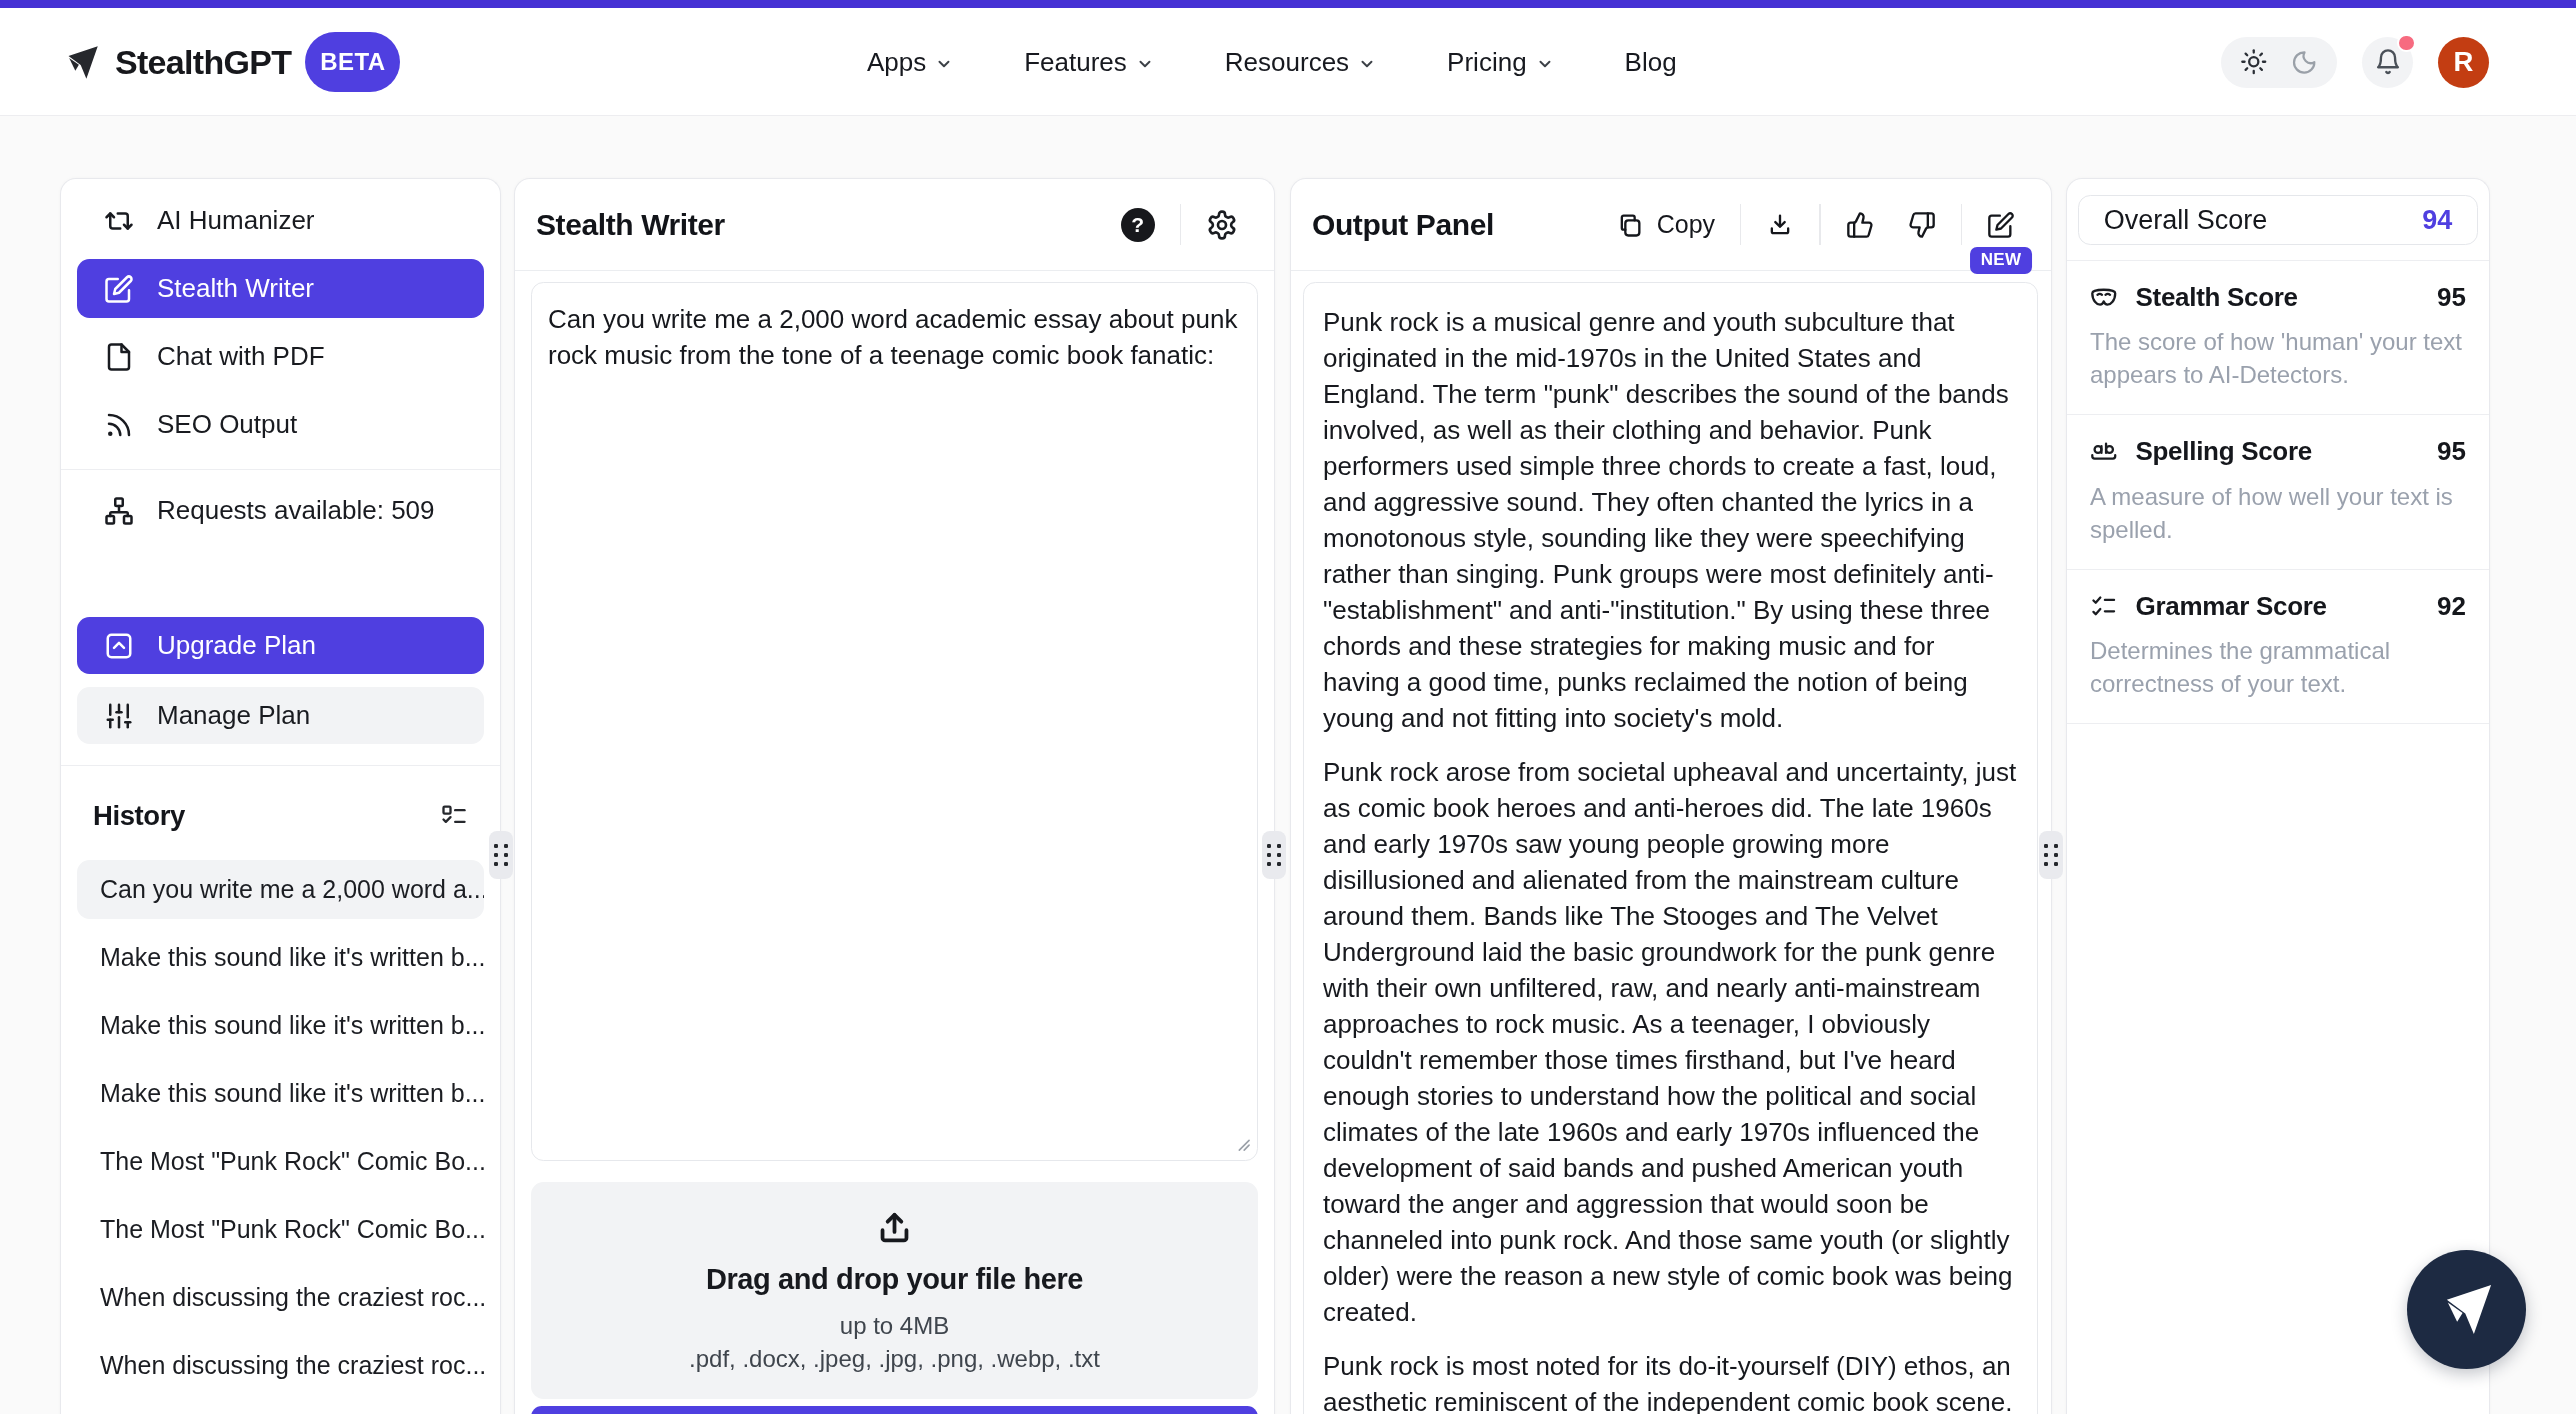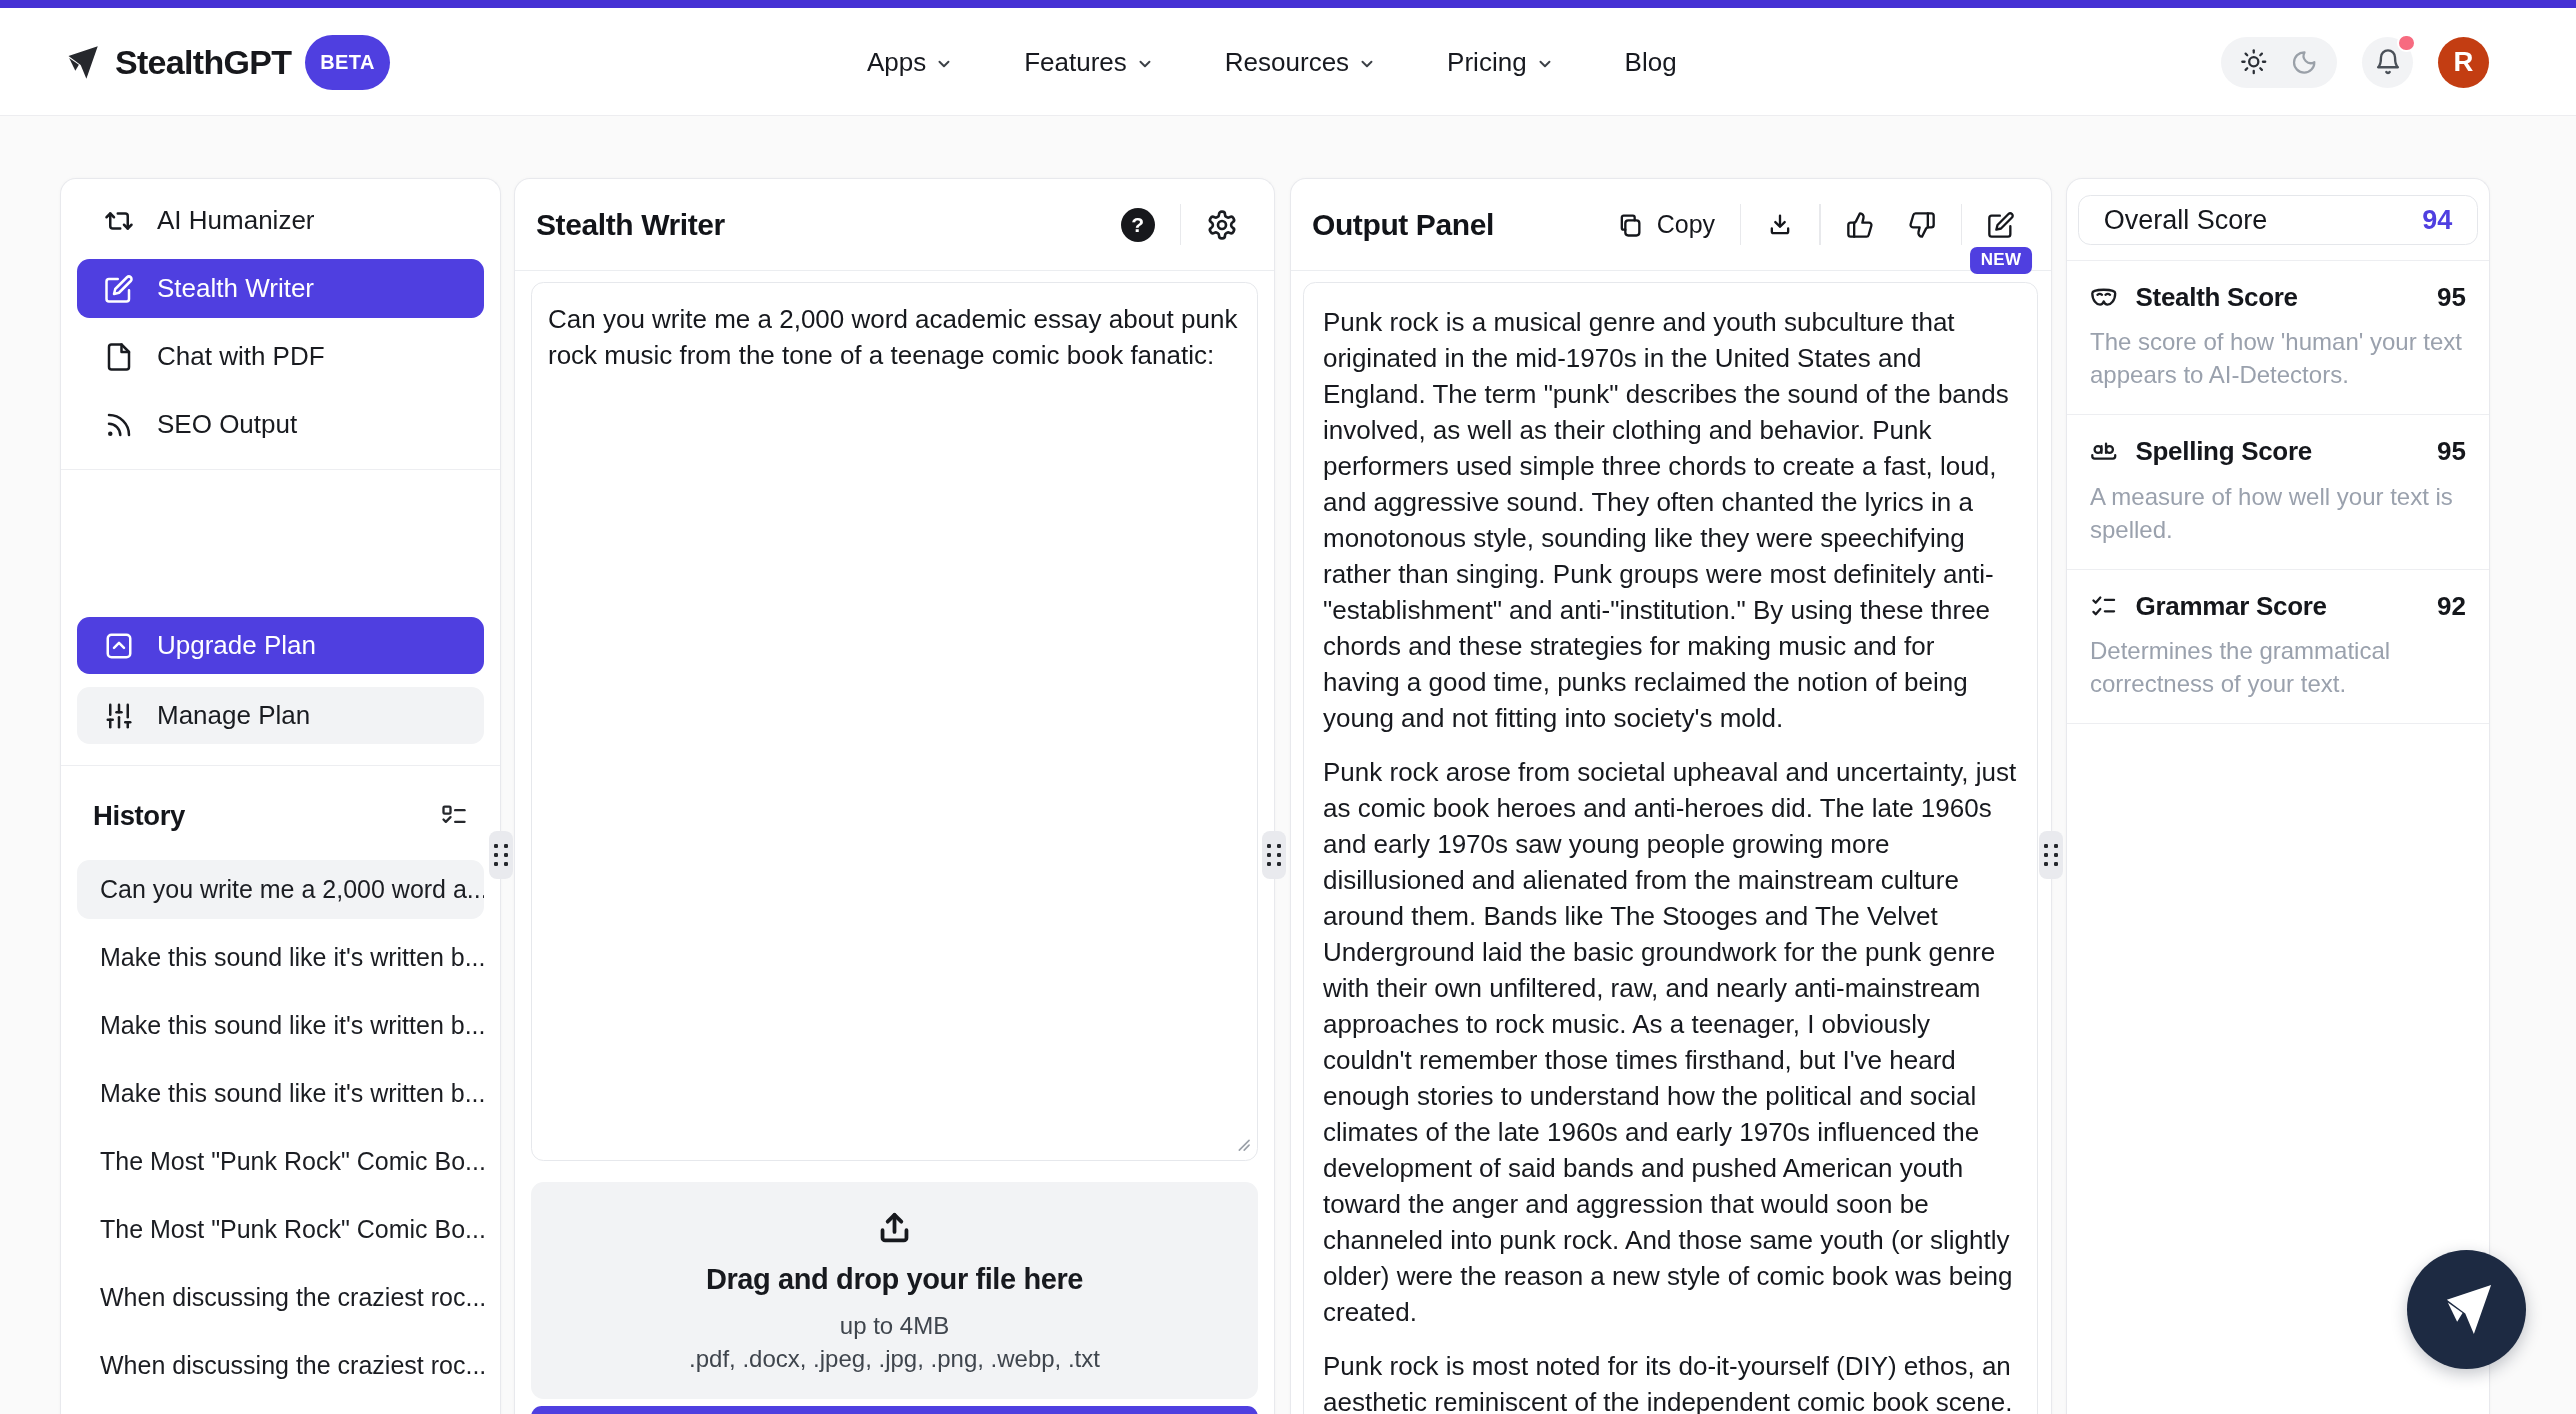--- a/index.html
+++ b/index.html
@@ -10,21 +10,21 @@
   }
   svg { display:block; }
   .ic { width:30px; height:30px; fill:none; stroke:currentColor; stroke-width:2; stroke-linecap:round; stroke-linejoin:round; }
 
   
   .topstrip { position:absolute; top:0; left:0; width:100%; height:8px; background:#4531d4; }
   .navbar { position:absolute; top:8px; left:0; width:100%; height:108px; background:#fff; border-bottom:1.3px solid #ededf0; }
   .brand { position:absolute; left:62px; top:0; height:108px; display:flex; align-items:center; gap:14px; }
   .brand-logo { width:39px; height:39px; color:#26282d; }
   .brand-name { font-size:34px; font-weight:700; letter-spacing:-0.7px; color:#17181c; }
-  .beta-pill { background:#4f3fe0; color:#fff; font-size:20px; font-weight:700; letter-spacing:0.4px; padding:16px 15px; border-radius:887px; }
+  .beta-pill { background:#4f3fe0; color:#fff; font-size:24px; font-weight:700; letter-spacing:0.4px; padding:16px 15px; border-radius:887px; }
   .nav { position:absolute; left:50%; top:0; transform:translateX(-52%); height:108px; display:flex; align-items:center; gap:71px; }
   .nav-item { display:flex; align-items:center; gap:9px; font-size:26px; font-weight:500; color:#17191f; cursor:pointer; }
   .nav-item .chev { width:18px; height:18px; stroke-width:2.6; color:#3c4147; margin-top:3.6px; }
   .controls { position:absolute; right:87px; top:0; height:108px; display:flex; align-items:center; gap:25px; }
   .theme-toggle { background:#f2f3f5; border-radius:887px; height:51px; padding:0 19.5px; display:flex; align-items:center; gap:23px; }
   .theme-toggle .sun { width:27.5px; height:27.5px; color:#2b2f36; }
   .theme-toggle .moon { width:27px; height:27px; color:#9aa0a8; }
   .bell-wrap { position:relative; width:51px; height:51px; border-radius:50%; background:#f2f3f5; display:flex; align-items:center; justify-content:center; }
   .bell-wrap .bell { width:28px; height:28px; color:#4a5058; }
   .bell-dot { position:absolute; top:-2.7px; right:-2.7px; width:18.6px; height:18.6px; border-radius:50%; background:#f76b80; border:2.7px solid #fff; }
@@ -204,20 +204,30 @@
           <path d="M4 4a16 16 0 0 1 16 16"></path>
           <circle cx="5" cy="19" r="1.8" fill="currentColor" stroke="none"></circle>
         </svg>
       <span>SEO Output</span>
     </div>
   </div>
 
   <div class="hdiv" style="top:290px;"></div>
 
   <div class="meta">
+    <div class="side-row">
+      <svg class="ic" viewBox="0 0 24 24">
+          <rect x="9" y="2" width="6" height="6" rx="1"></rect>
+          <rect x="2" y="16" width="6" height="6" rx="1"></rect>
+          <rect x="16" y="16" width="6" height="6" rx="1"></rect>
+          <path d="M12 8v4"></path>
+          <path d="M5 16v-2a1 1 0 0 1 1-1h12a1 1 0 0 1 1 1v2"></path>
+        </svg>
+      <span>Requests available: 509</span>
+    </div>
   </div>
 
   <button class="side-btn btn-upgrade">
     <svg class="ic" viewBox="0 0 24 24">
         <rect x="3" y="3" width="18" height="18" rx="3"></rect>
         <path d="m8 13.5 4-4 4 4"></path>
       </svg>
     <span>Upgrade Plan</span>
   </button>
   <button class="side-btn btn-manage">

